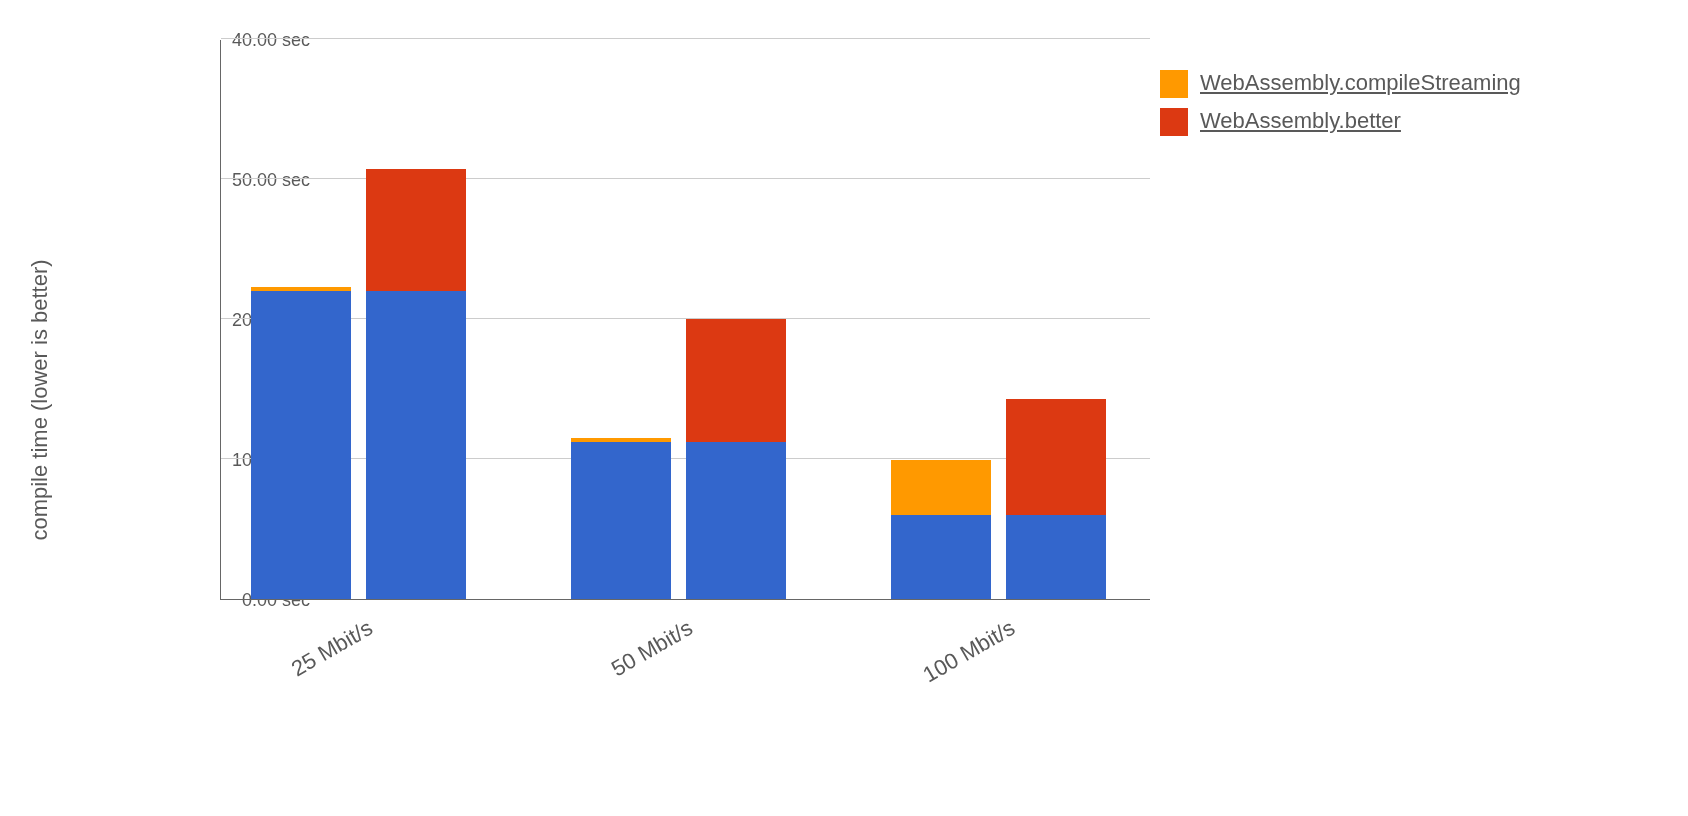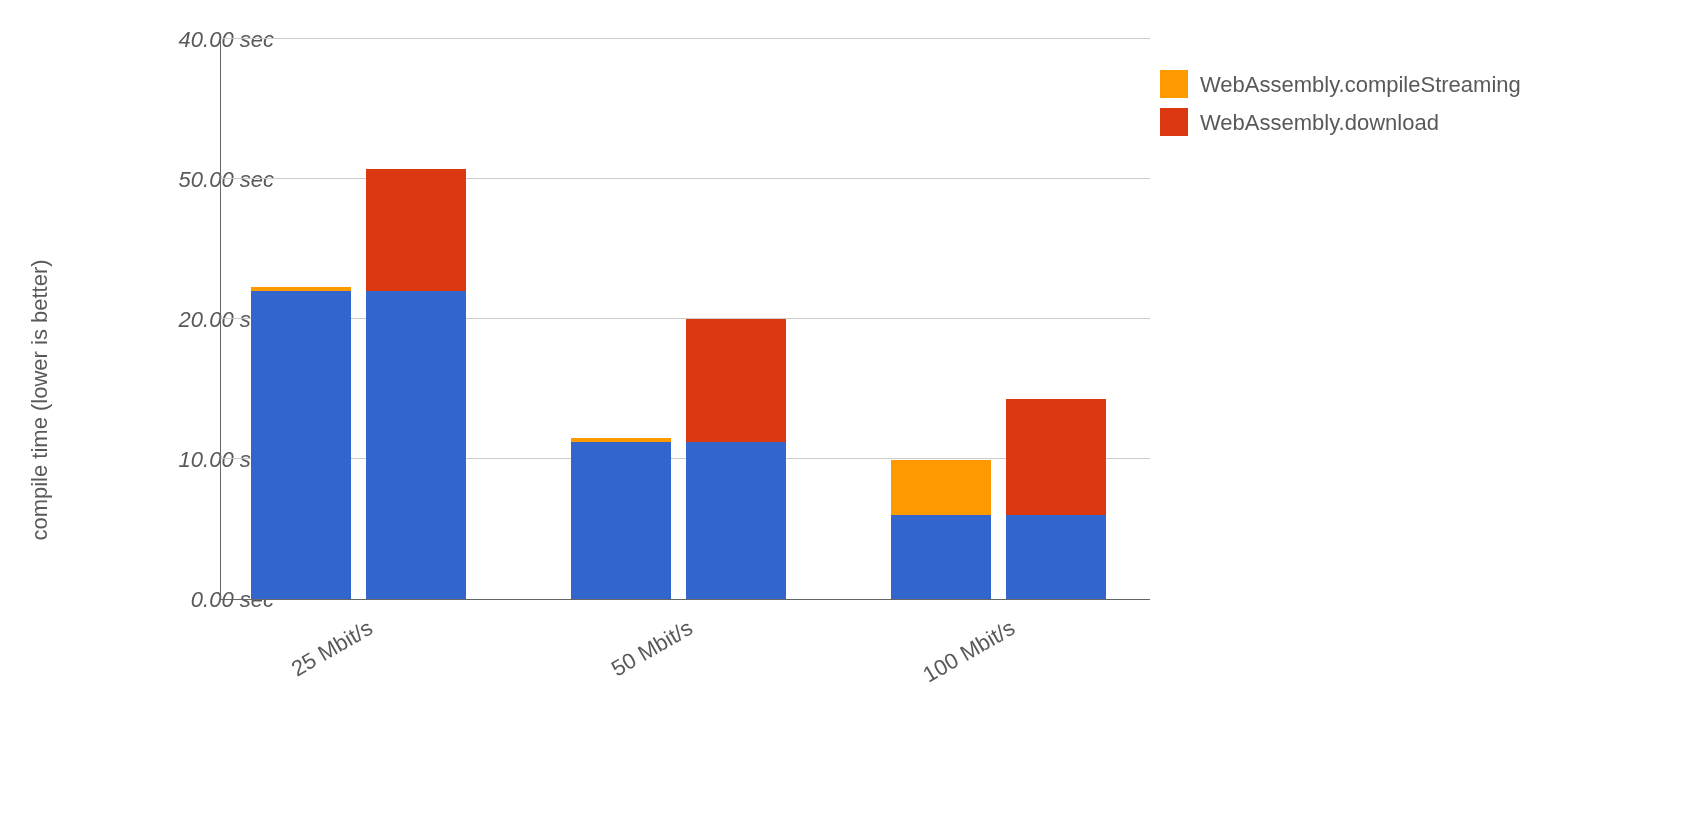--- a/index.html
+++ b/index.html
@@ -36,25 +36,24 @@
     border-bottom: 1px solid #666;
   }
   .gridline {
     position: absolute;
     left: 0; right: 0;
     height: 0;
     border-top: 1px solid #ccc;
   }
   .y-tick-label {
     position: absolute;
-    right: 976px;
-    font-size: 22px;
+    right: 940px;
+    font-size: 18px;
     transform: translateY(-50%);
     white-space: nowrap;
-    font-style: italic;
   }
   .x-tick-label {
     position: absolute;
     top: 595px;
     font-size: 22px;
     transform: rotate(-30deg);
     transform-origin: right top;
     text-align: right;
     white-space: nowrap;
   }
@@ -72,22 +71,23 @@
     position: absolute;
     left: 0; right: 0;
   }
   .legend {
     position: absolute;
     left: 1160px; top: 70px;
     font-size: 22px;
   }
   .legend-item {
     display: flex;
-    align-items: flex-end;
+    align-items: flex-start;
     margin-bottom: 10px;
+    text-decoration: underline;
   }
   .swatch {
     width: 28px; height: 28px;
     margin-right: 12px;
     flex-shrink: 0;
   }
   .c-orange { background: #ff9900; }
   .c-red    { background: #dc3912; }
   .c-blue   { background: #3366cc; }
 </style>
@@ -153,15 +153,15 @@
 
 </div>
 
 <div class="legend">
   <div class="legend-item">
     <div class="swatch c-orange"></div>
     <span>WebAssembly.compileStreaming</span>
   </div>
   <div class="legend-item">
     <div class="swatch c-red"></div>
-    <span>WebAssembly.download</span>
+    <span>WebAssembly.better</span>
   </div>
 </div>
 
 </body></html>

